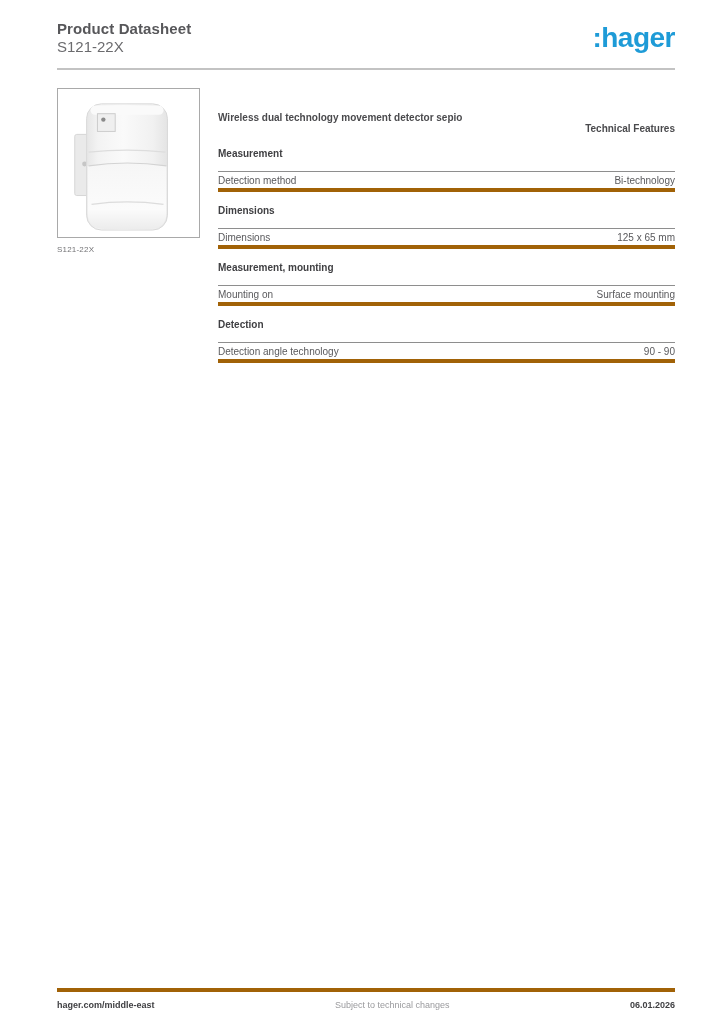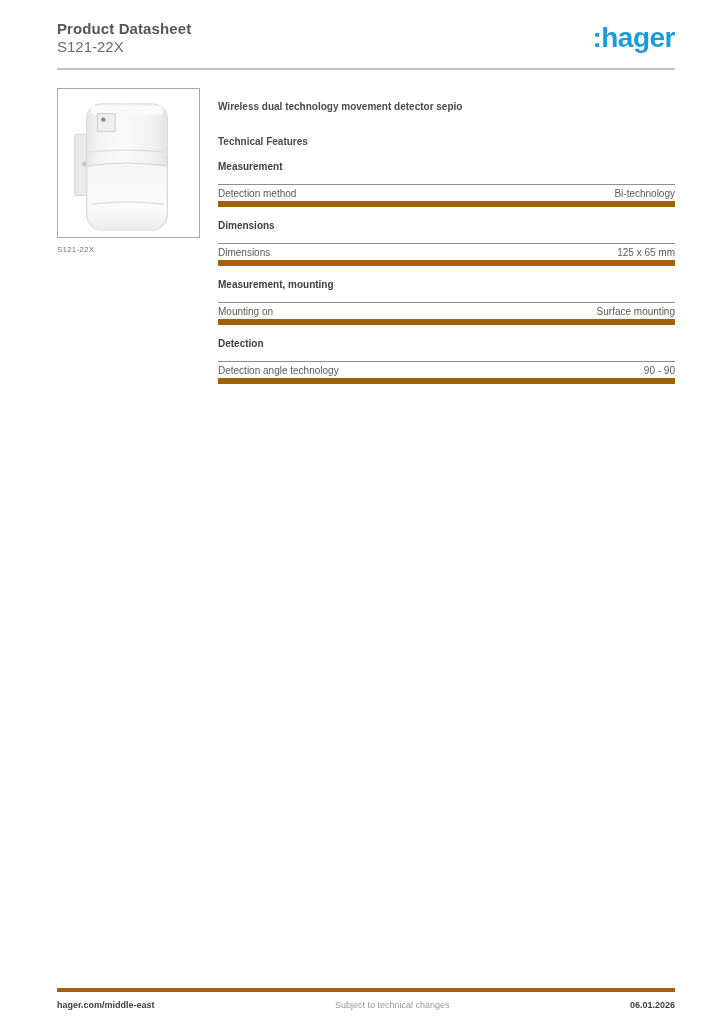--- a/index.html
+++ b/index.html
@@ -72,48 +72,48 @@
   .product-image-box svg { display: block; width: 100%; height: 100%; }
   .product-reference {
     margin-top: 7px;
     font-size: 8px;
     color: #737376;
     letter-spacing: 0.2px;
   }
 
   .specs-col { flex: 1; min-width: 0; }
   .product-description {
-    margin-top: 13px;
+    margin-top: 24px;
     font-size: 10px;
     font-weight: bold;
     color: #4a4a4d;
   }
   .tech-features-title {
-    margin-top: 24px;
     font-size: 10px;
     font-weight: bold;
     color: #4a4a4d;
+    text-align: right;
   }
   .spec-sections { margin-top: 14px; }
   .spec-section { margin-bottom: 13px; }
   .spec-section-title {
     font-size: 10px;
     font-weight: bold;
     color: #404043;
     padding-bottom: 12px;
     border-bottom: 1px solid #8e8e8e;
   }
   .spec-row {
     display: flex;
     justify-content: space-between;
     align-items: baseline;
     font-size: 10px;
     color: #59595c;
     padding: 3px 0 2px 0;
-    border-bottom: 6px solid #a16207;
+    border-bottom: 4px solid #a16207;
   }
   .spec-label { white-space: nowrap; }
   .spec-value { white-space: nowrap; text-align: center; }
 
   
   .footer {
     position: absolute;
     left: 57px;
     right: 49px;
     top: 988px;

